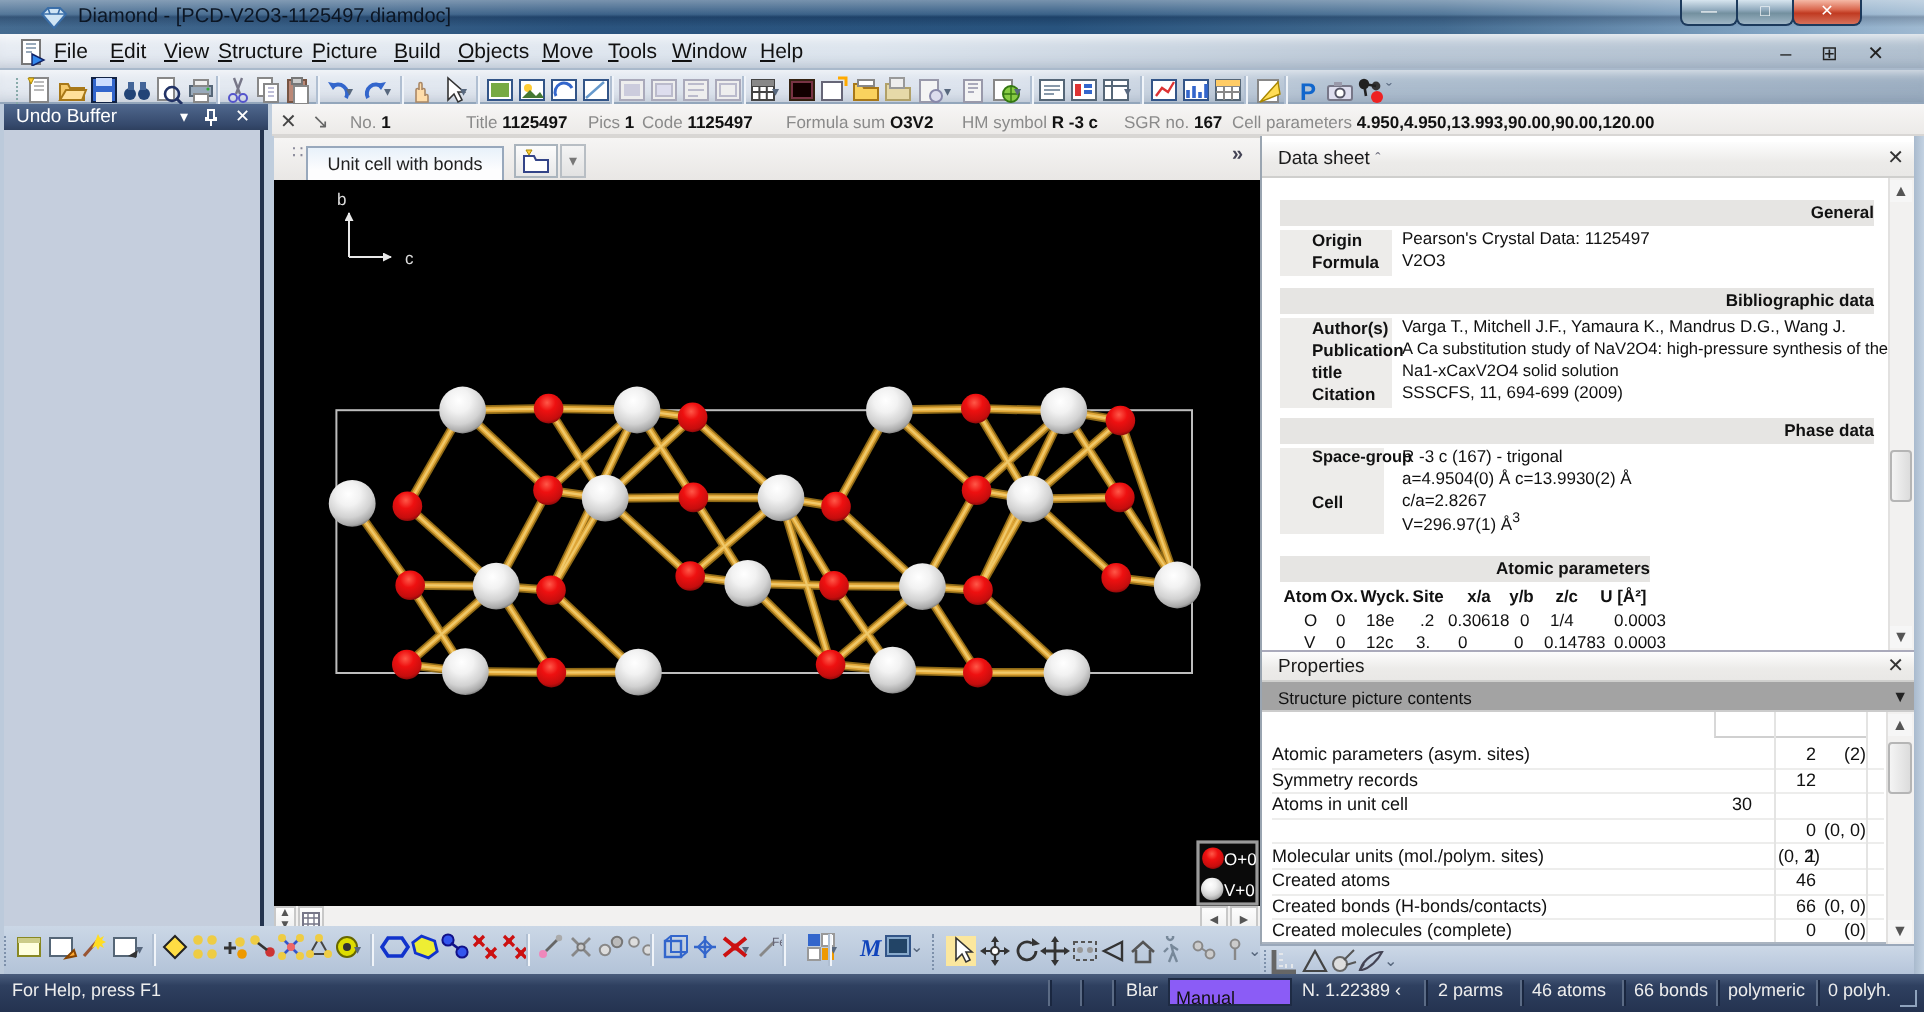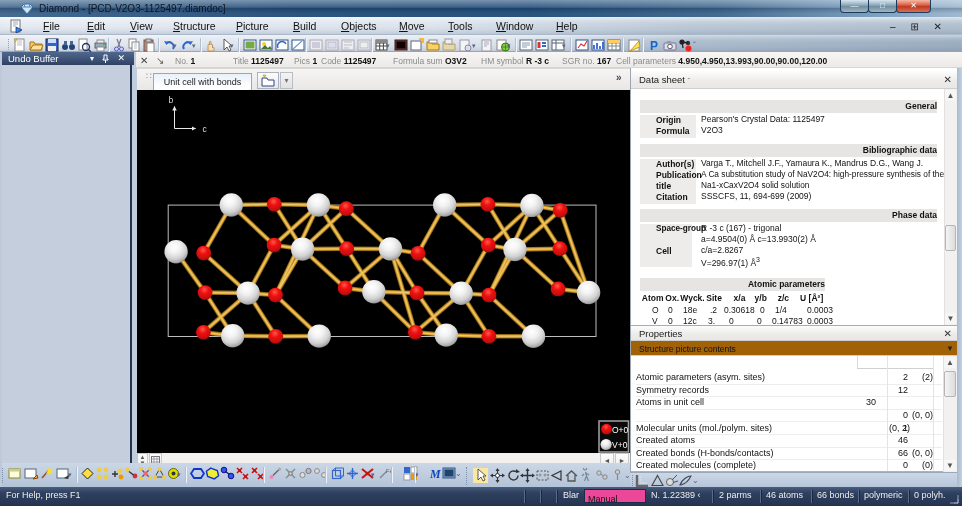--- a/index.html
+++ b/index.html
@@ -4,21 +4,21 @@
 html,body{width:962px;height:506px;overflow:hidden}
 body{font-family:"Liberation Sans",sans-serif;font-size:10.5px;position:relative;background:#bfcddd}
 .abs{position:absolute}
 .titlebar{left:0;top:0;width:962px;height:17px;background:linear-gradient(90deg,#41688e 0,#27517c 30%,#24507b 55%,#40698f 75%,#7fa2c2 92%,#9db8d0 100%)}.titlegloss{left:0;top:0;width:962px;height:17px;background:linear-gradient(rgba(255,255,255,.38),rgba(255,255,255,.10) 42%,rgba(0,0,20,.18) 50%,rgba(255,255,255,.02) 80%)}
 .titletxt{left:39px;top:3px;color:#0c1624;font-size:10px}
 .winbtns{right:33px;top:0px}
 .wb{display:inline-block;width:29px;height:13px;border:1px solid #1c3a5c;border-top:none;border-radius:0 0 4px 4px;background:linear-gradient(#d7e5ef,#93acbf 40%,#73909f 55%,#9eb5c5);margin-left:-1px;text-align:center;color:#fff;font-size:8px;line-height:11px;vertical-align:top}
 .wb.close{width:35px;background:linear-gradient(#f5b9a6,#da674e 40%,#c03a21 55%,#d6705a);color:#fff}
 .menubar{left:0;top:17px;width:962px;height:18px;background:linear-gradient(90deg,#e7ecf3 0,#dde5ee 45%,#bdcad8 72%,#b2c1d0 100%);border-bottom:1px solid #a9b9cb;box-shadow:inset 0 6px 6px -4px rgba(255,255,255,.8), inset 0 -6px 8px -6px rgba(60,80,110,.35)}
 .menu{left:0;top:20px;width:962px;height:14px;color:#111}
-.menu span{margin-right:16px;display:inline-block}
+.menu span{margin-right:0px;display:inline-block}
 .toolbar1{left:0;top:35px;width:962px;height:17px;background:linear-gradient(90deg,#e6ebf2 0,#dde4ee 52%,#aebecf 72%,#9dafc2 100%);border-bottom:1px solid #93a6bb;box-shadow:inset 0 5px 6px -4px rgba(255,255,255,.75), inset 0 -6px 8px -6px rgba(60,80,110,.3)}
 .recrow{left:136px;top:52px;width:826px;height:16px;background:linear-gradient(#f7f6f5,#eceae8);border-bottom:1px solid #d8d6d4;color:#8a8a8a;font-size:11px}
 .recrow b,.recseg b{color:#111;font-weight:bold}
 .undohdr{left:1px;top:52px;width:133px;height:13px;background:linear-gradient(#50688e,#35496c 80%,#2e405f);color:#fff;font-size:9.5px;line-height:13px;padding-left:7px}
 .undobody{left:1px;top:65px;width:130.5px;height:398px;background:#c5cedd;border-right:2.5px solid #24344e}
 .tabstrip{left:137px;top:68px;width:493px;height:21.5px;background:linear-gradient(#f6f5f4,#e9e7e5);border-top:1px solid #d8d6d3}
 .tab{left:153px;top:73px;width:99px;height:17px;background:linear-gradient(#e8f1fa,#fdfdfe 70%);border:1px solid #98a8bc;border-bottom:none;text-align:center;line-height:16px;color:#222;font-size:9px}
 .newpic{left:257px;top:72px;width:22px;height:17px;border:1px solid #aab4bd;background:linear-gradient(#fcfcfc,#e8e8e8);}
 .newpicdd{left:280px;top:72px;width:13px;height:17px;border:1px solid #b8bec4;background:linear-gradient(#f4f4f4,#e2e2e2);color:#777;text-align:center;line-height:15px;font-size:8px}
 .canvas{left:137px;top:89.5px;width:493px;height:363px;background:#000}
@@ -603,21 +603,21 @@
     <span class="abs" style="left:141px;top:226.5px;color:#111;white-space:nowrap">0.14783</span>
     <span class="abs" style="left:176px;top:226.5px;color:#111;white-space:nowrap">0.0003</span>
 </div>
 
 <div class="abs sb" style="left:944px;top:89px;width:13px;height:236px"></div>
 <div class="abs sbarrow" style="left:945px;top:90px;width:11px;height:11px;background:#f6f6f6">▲</div>
 <div class="abs sbarrow" style="left:945px;top:313px;width:11px;height:11px;background:#f6f6f6">▼</div>
 <div class="abs sbthumb" style="left:945px;top:225px;width:11px;height:26px"></div>
 
 <div class="abs phdr" style="left:631px;top:325px;width:331px;height:16px;line-height:16px;padding-left:8px;border-top:1px solid #aab">Properties<span style="position:absolute;right:10px;top:0;color:#333;font-size:10px">✕</span></div>
-<div class="abs" style="left:631px;top:341px;width:331px;height:15px;background:#a16207;border-bottom:1px solid #ccc">
+<div class="abs" style="left:631px;top:341px;width:331px;height:15px;background:#a3a3a3;border-bottom:1px solid #ccc">
  <div class="abs" style="left:8px;top:3px;color:#111;font-size:8.5px">Structure picture contents</div>
  <div class="abs" style="right:8px;top:3px;color:#222;font-size:8px">▼</div>
 </div>
 <div class="abs" style="left:631px;top:356px;width:331px;height:116px;background:#fff"></div>
 <div class="abs" style="left:631px;top:471px;width:331px;height:1px;background:#aab4c0"></div>
 <div class="abs" style="left:857px;top:356px;width:30px;height:13px;border-left:1px solid #d8d8d8;border-bottom:1px solid #d0d0d0"></div>
 <div class="abs" style="left:887px;top:356px;width:46px;height:13px;border-left:1px solid #d8d8d8;border-bottom:1px solid #d0d0d0"></div>
 <div class="abs" style="left:636px;top:372.0px;width:306px;height:12.6px;border-bottom:1px solid #ededec;color:#111;font-size:9px">
     <span style="position:absolute;left:0px;top:0px;white-space:nowrap">Atomic parameters (asym. sites)</span>
     <span style="position:absolute;left:230px;width:42px;text-align:right">2</span>
@@ -857,21 +857,21 @@
     <path d="M2,12 l2,-3" stroke="#445"></path>
   </svg>
 <div class="dd" style="left:692px;top:476px;font-size:8px">⌄</div>
 
 <div class="abs statusbar"></div>
 <div class="abs" style="left:6px;top:490px;color:#eee;font-size:9px">For Help, press F1</div>
 <div class="abs ssep" style="left:524px;top:490px"></div>
 <div class="abs ssep" style="left:540px;top:490px"></div>
 <div class="abs ssep" style="left:556px;top:490px"></div>
 <div class="abs" style="left:563px;top:490px;color:#eee;font-size:9px">Blar</div>
-<div class="abs" style="left:584px;top:489px;width:62px;height:14px;background:#ec4899;border:1px solid #1e2b44;color:#111;font-size:9px;padding:4px 3px">Manual</div>
+<div class="abs" style="left:584px;top:489px;width:62px;height:14px;background:#8b5cf6;border:1px solid #1e2b44;color:#111;font-size:9px;padding:4px 3px">Manual</div>
 <div class="abs" style="left:651px;top:490px;color:#eee;font-size:9px">N. 1.22389 ‹</div>
 <div class="abs ssep" style="left:712px;top:490px"></div>
 <div class="abs" style="left:719px;top:490px;color:#eee;font-size:9px">2 parms</div>
 <div class="abs ssep" style="left:760px;top:490px"></div>
 <div class="abs" style="left:766px;top:490px;color:#eee;font-size:9px">46 atoms</div>
 <div class="abs ssep" style="left:811px;top:490px"></div>
 <div class="abs" style="left:817px;top:490px;color:#eee;font-size:9px">66 bonds</div>
 <div class="abs ssep" style="left:858px;top:490px"></div>
 <div class="abs" style="left:864px;top:490px;color:#eee;font-size:9px">polymeric</div>
 <div class="abs ssep" style="left:908px;top:490px"></div>

